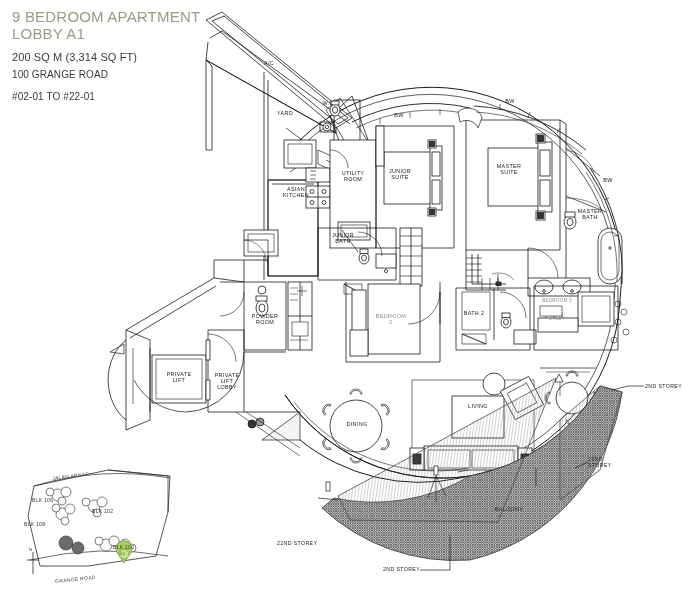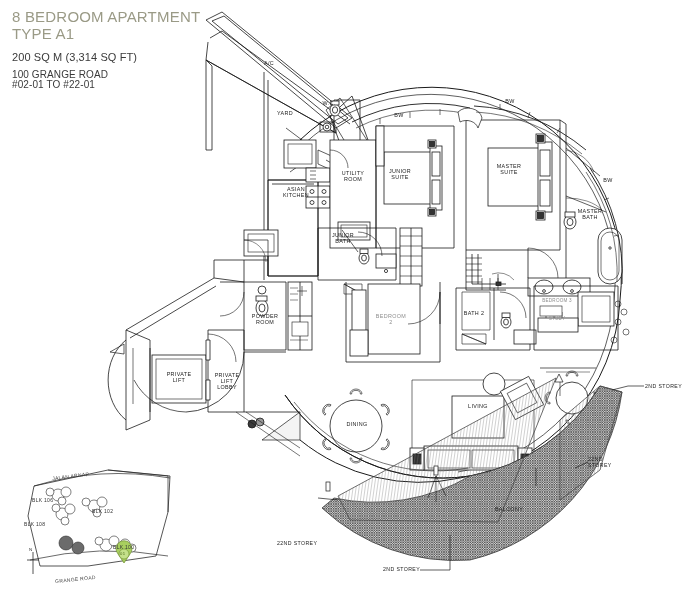--- a/index.html
+++ b/index.html
@@ -20,25 +20,25 @@
   .rlabel.blur{color:#8e8e8e;}
   .annot{position:absolute;font-size:5.2px;color:#222;letter-spacing:0.4px;
          line-height:6px;white-space:pre;}
   .sitetxt{position:absolute;font-size:5px;color:#333;letter-spacing:0.3px;white-space:pre;}
   .sitetxt.road{color:#444;}
 </style>
 </head>
 <body>
 
 <div class="titleblock">
-  <div class="t-main">8 BEDROOM APARTMENT</div>
-  <div class="t-main">TYPE A1</div>
+  <div class="t-main">9 BEDROOM APARTMENT</div>
+  <div class="t-main">LOBBY A1</div>
   <div class="t-area">200 SQ M (3,314 SQ FT)</div>
   <div class="t-addr">100 GRANGE ROAD</div>
-  <div class="t-addr" style="margin-top:0">#02-01 TO #22-01</div>
+  <div class="t-addr" style="margin-top:12px">#02-01 TO #22-01</div>
 </div>
 
 <svg id="plan" viewBox="0 0 696 600">
   <defs>
     <pattern id="hatchV" width="3" height="3" patternUnits="userSpaceOnUse" patternTransform="rotate(8)">
       <line x1="0" y1="0" x2="0" y2="3" stroke="#7a7a7a" stroke-width="0.7"></line>
     </pattern>
     <pattern id="hatchMesh" width="2.4" height="2.4" patternUnits="userSpaceOnUse">
       <rect width="2.4" height="2.4" fill="#d8d8d8"></rect>
       <line x1="0" y1="0" x2="2.4" y2="2.4" stroke="#4a4a4a" stroke-width="0.7"></line>

